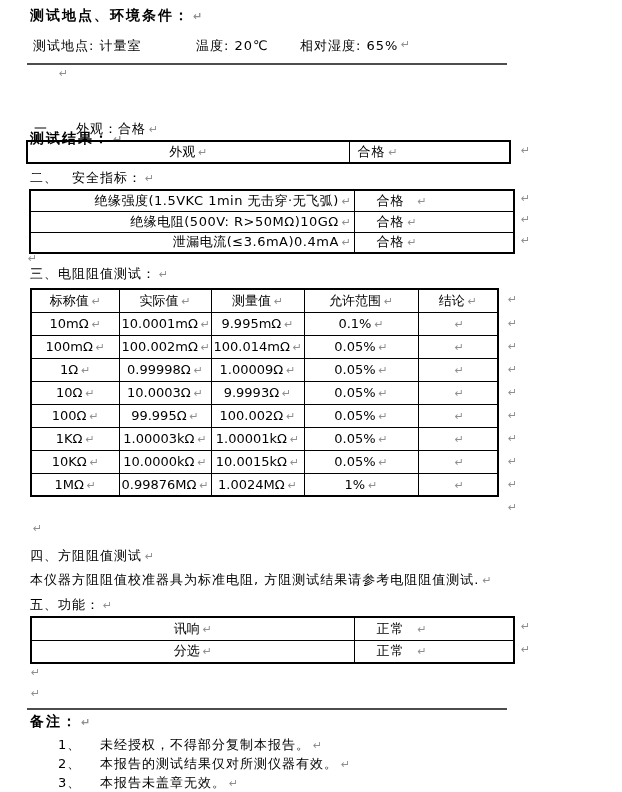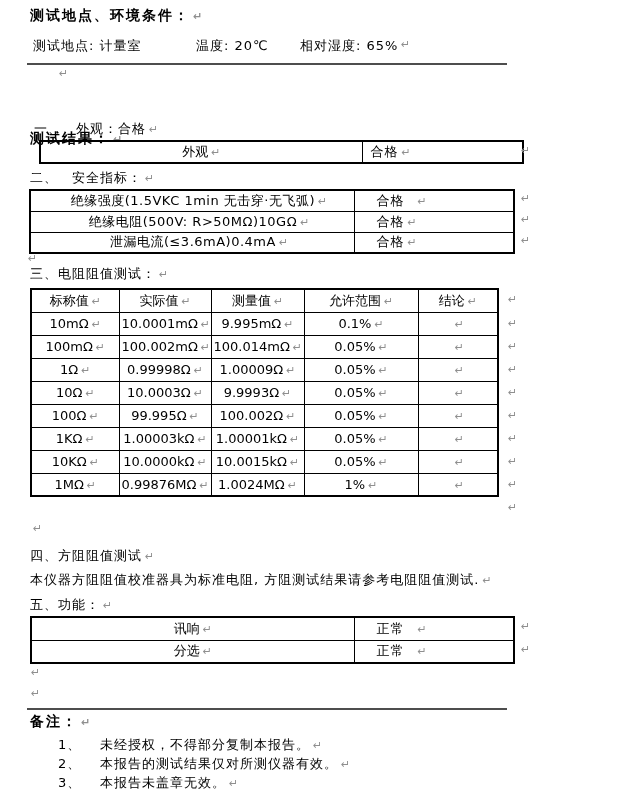--- a/index.html
+++ b/index.html
@@ -19,21 +19,21 @@
   .line-text { letter-spacing: 1px; white-space: nowrap; }
   .pmark { color: #8f8f8f; font-size: 11px; margin-left: 3px; white-space: nowrap; }
   .rule { background: #4d4d4d; height: 2px; }
   table { border-collapse: collapse; table-layout: fixed; border: 2px solid #000; }
   td { border: 1px solid #000; padding: 0 2px; overflow: hidden; white-space: nowrap; vertical-align: middle; font-size: 13px; }
   .t1 td { height: 22px; }
   .t2 td { height: 21px; }
   .t3 td { height: 23px; text-align: center; }
   .t4 td { height: 23px; }
   .cell-center { text-align: center; }
-  .cell-item { text-align: center; padding-left: 16px; letter-spacing: 0.5px; }
+  .cell-item { text-align: right; padding-left: 16px; letter-spacing: 0.5px; }
   .cell-result { text-align: left; padding-left: 22px; letter-spacing: 1px; }
   .cell-result-t1 { text-align: left; padding-left: 8px; letter-spacing: 1px; }
   .gap { display: inline-block; width: 10px; }
   .note-num { display: inline-block; width: 42px; }
 </style>
 </head>
 <body>
 
 <div class="page">
 
@@ -46,21 +46,21 @@
     <span class="abs pmark" style="left:365px; top:1px;">↵</span>
   </div>
 
   <div class="abs rule" style="left:27px; top:63px; width:480px;"></div>
   <span class="abs pmark" style="left:56px; top:67px;">↵</span>
 
   <div class="abs bold-title" style="left:30px; top:90px;margin-top:40px;"><span>测试结果：</span><span class="pmark">↵</span></div>
 
   <div class="abs line-text" style="left:34px; top:120px;"><span>一、　外观：合格</span><span class="pmark">↵</span></div>
 
-  <table class="abs t1" style="left:39px; top:140px; width:483px;">
+  <table class="abs t1" style="left:26px; top:140px; width:483px;">
     <colgroup>
         <col style="width:322px">
         <col style="width:161px">
       </colgroup>
     <tbody>
         <tr>
       <td class="cell-center"><span>外观</span><span class="pmark">↵</span></td>
       <td class="cell-result-t1"><span>合格</span><span class="pmark">↵</span></td>
     </tr>
   </tbody>

